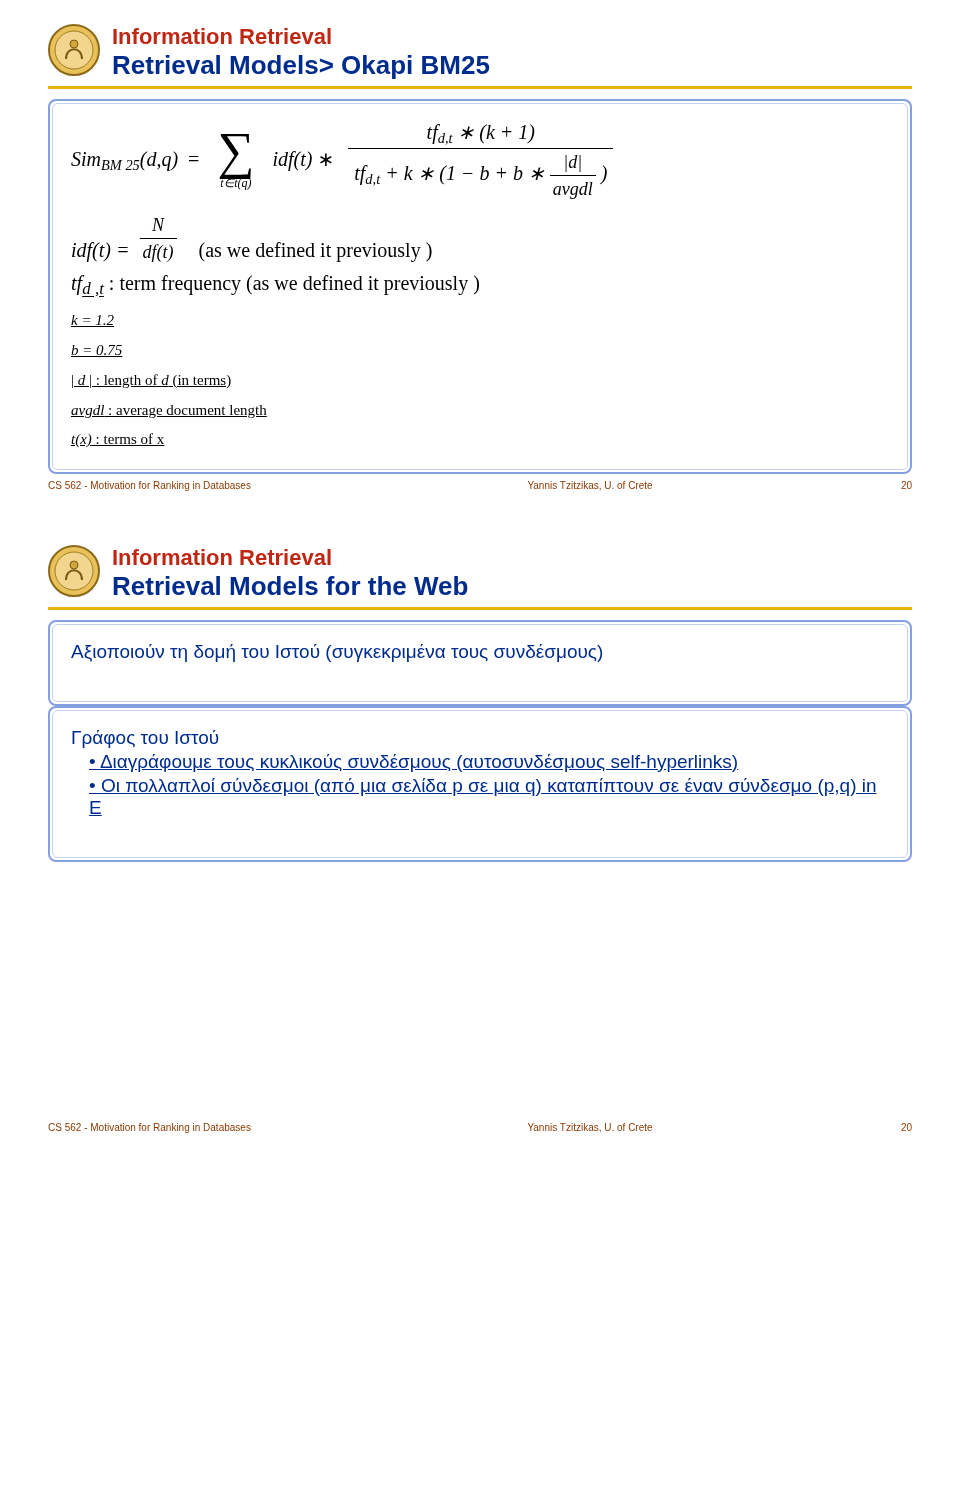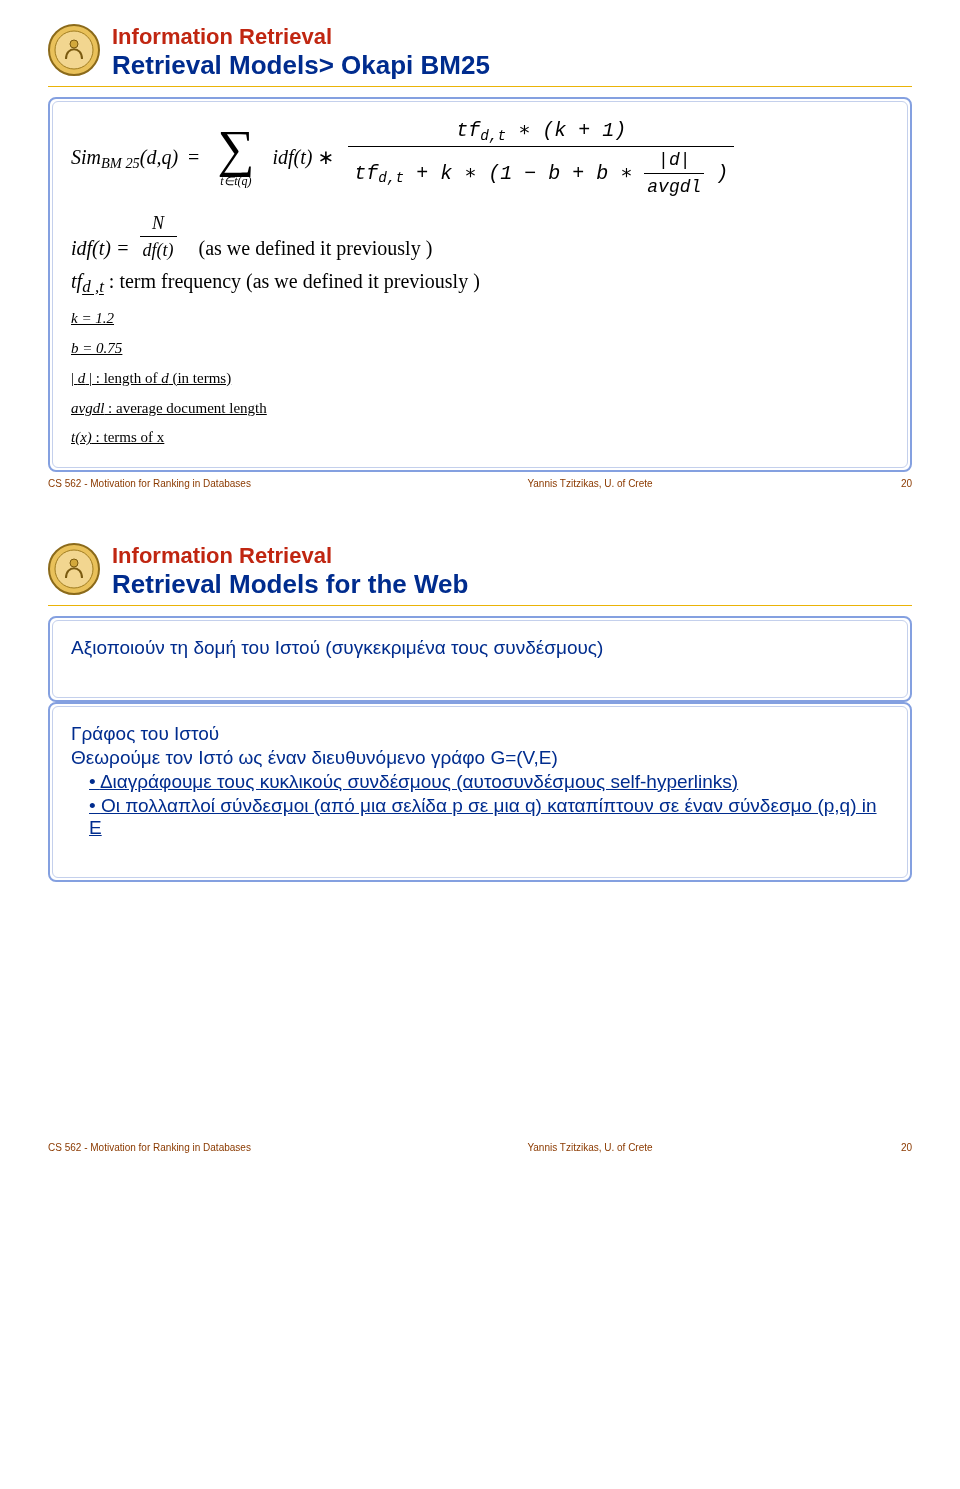--- a/index.html
+++ b/index.html
@@ -11,21 +11,21 @@
   }
   .slide {
     width: 960px;
     box-sizing: border-box;
     padding: 24px 48px 30px 48px;
     position: relative;
   }
   .header-row {
     display: flex;
     align-items: flex-start;
-    border-bottom: 1px solid #eab308;
+    border-bottom: 3px solid #eab308;
     padding-bottom: 4px;
     margin-bottom: 10px;
   }
   .logo {
     width: 52px;
     height: 52px;
     margin-right: 12px;
     flex-shrink: 0;
   }
   .title-block {
@@ -82,21 +82,21 @@
   .bigline {
     display: flex;
     align-items: center;
     gap: 14px;
     flex-wrap: wrap;
   }
   .sigblk { display: inline-flex; flex-direction: column; align-items: center; margin: 0 4px; }
   .sigma { font-size: 52px; line-height: 0.9; font-style: normal; }
   .siglim { font-size: 12px; }
   .fraclg { display: inline-flex; flex-direction: column; align-items: center; }
-  .fraclg .num, .fraclg .den { padding: 0 6px; font-family: Liberation Mono, monospace; }
+  .fraclg .num, .fraclg .den { padding: 0 6px; }
   .fraclg .bar { border-top: 1.5px solid #000; align-self: stretch; }
   .fracsm { display: inline-flex; flex-direction: column; align-items: center; vertical-align: middle; }
   .fracsm .num, .fracsm .den { padding: 0 3px; font-size: 18px; }
   .fracsm .bar { border-top: 1.2px solid #000; align-self: stretch; }
   .defs { margin-top: 10px; }
   .defs .row { margin: 4px 0; }
   .params { margin-top: 6px; font-size: 15px; text-decoration: underline; }
   .params .row { margin: 8px 0; }
   .slide2 .content-box-inner { padding-bottom: 36px;}
   .sep-lg { height: 250px; }
@@ -212,21 +212,20 @@
 
   <div class="content-box-outer">
     <div class="content-box-inner ir-text">
       <p>Αξιοποιούν τη δομή του Ιστού (συγκεκριμένα τους συνδέσμους)</p>
     </div>
   </div>
 
   <div class="content-box-outer" style="margin-top:-4px;">
     <div class="content-box-inner ir-text">
       <p>Γράφος του Ιστού</p>
-      <p>Θεωρούμε τον Ιστό ως έναν διευθυνόμενο γράφο G=(V,E)</p>
       <p class="bullet"><span>•  </span><span>Διαγράφουμε τους κυκλικούς συνδέσμους (αυτοσυνδέσμους  self-hyperlinks)</span></p>
       <p class="bullet"><span>•  </span><span>Οι πολλαπλοί σύνδεσμοι (από μια σελίδα p σε μια q) καταπίπτουν σε έναν σύνδεσμο (p,q) in E</span></p>
     </div>
   </div>
 
   <div class="sep-lg"></div>
 
   <div class="footer-row">
     <div class="footer-left">CS 562 - Motivation for Ranking in Databases</div>
     <div class="footer-mid">Yannis Tzitzikas, U. of Crete</div>

